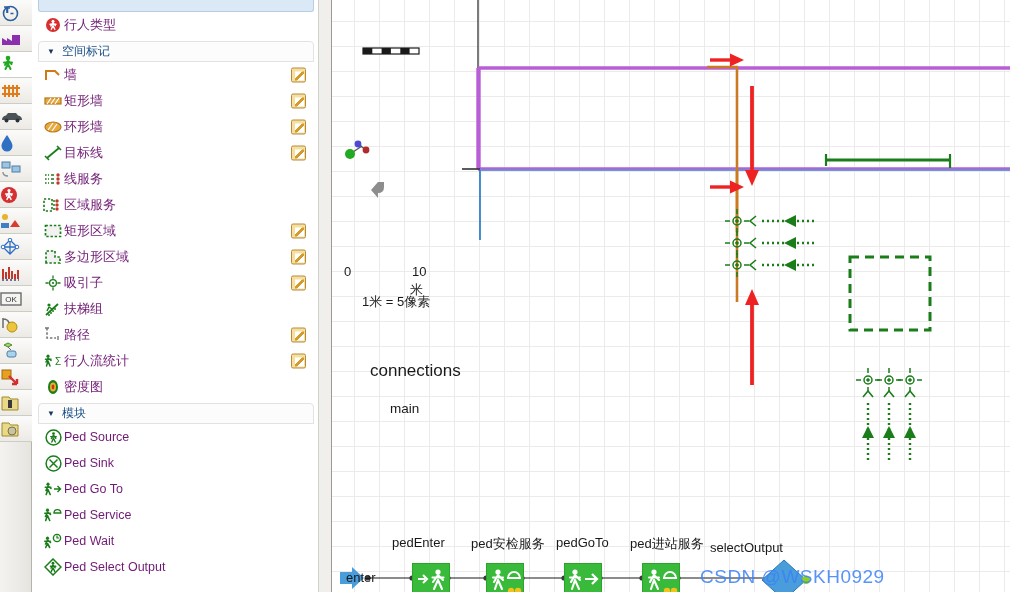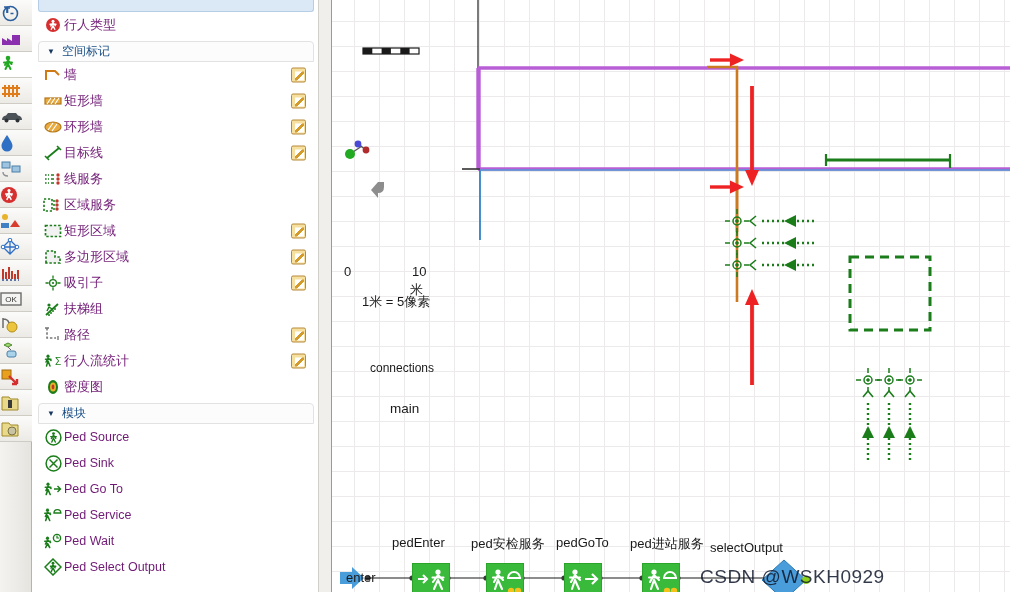--- a/index.html
+++ b/index.html
@@ -85,21 +85,21 @@
   .cv-svg { position:absolute; inset:0; }
   .cv-label {
     position:absolute; font-family:"Liberation Sans",sans-serif;
     color:#1a1a1a; white-space:nowrap;
   }
   .blk {
     position:absolute; width:38px; height:30px; background:#3aba3a;
     border:1px solid #2aa52a;
   }
   .watermark {
-    position:absolute; font-size:19px; color:#0f172a; opacity:.85;
+    position:absolute; font-size:19px; color:#3b82f6; opacity:.85;
     white-space:nowrap; letter-spacing:.5px;
     font-family:"Liberation Sans",sans-serif;
   }
 </style>
 </head>
 <body>
 
 <div id="app">
 
   <div class="iconbar">
@@ -628,21 +628,21 @@
         <circle cx="452" cy="600" r="4" fill="#8cd21c"></circle>
         <circle cx="474" cy="580" r="4" fill="#8cd21c"></circle>
       </g>
     </svg>
 
     <div class="cv-label" style="left:12px; top:264px; font-size:13px;">0</div>
     <div class="cv-label" style="left:80px; top:264px; font-size:13px;">10</div>
     <div class="cv-label" style="left:78px; top:281px; font-size:13px;">米</div>
     <div class="cv-label" style="left:30px; top:293px; font-size:13px;">1米 = 5像素</div>
 
-    <div class="cv-label" style="left:38px; top:361px; font-size:12px;">connections</div>
+    <div class="cv-label" style="left:38px; top:361px; font-size:17px;">connections</div>
     <div class="cv-label" style="left:58px; top:401px; font-size:13.5px;">main</div>
 
     <div class="cv-label" style="left:14px; top:570px; font-size:13px;">enter</div>
     <div class="cv-label" style="left:60px; top:535px; font-size:13px;">pedEnter</div>
     <div class="cv-label" style="left:139px; top:535px; font-size:13px;">ped安检服务</div>
     <div class="cv-label" style="left:224px; top:535px; font-size:13px;">pedGoTo</div>
     <div class="cv-label" style="left:298px; top:535px; font-size:13px;">ped进站服务</div>
     <div class="cv-label" style="left:378px; top:540px; font-size:13px;">selectOutput</div>
 
     <div class="blk" style="left:80px; top:563px;">

